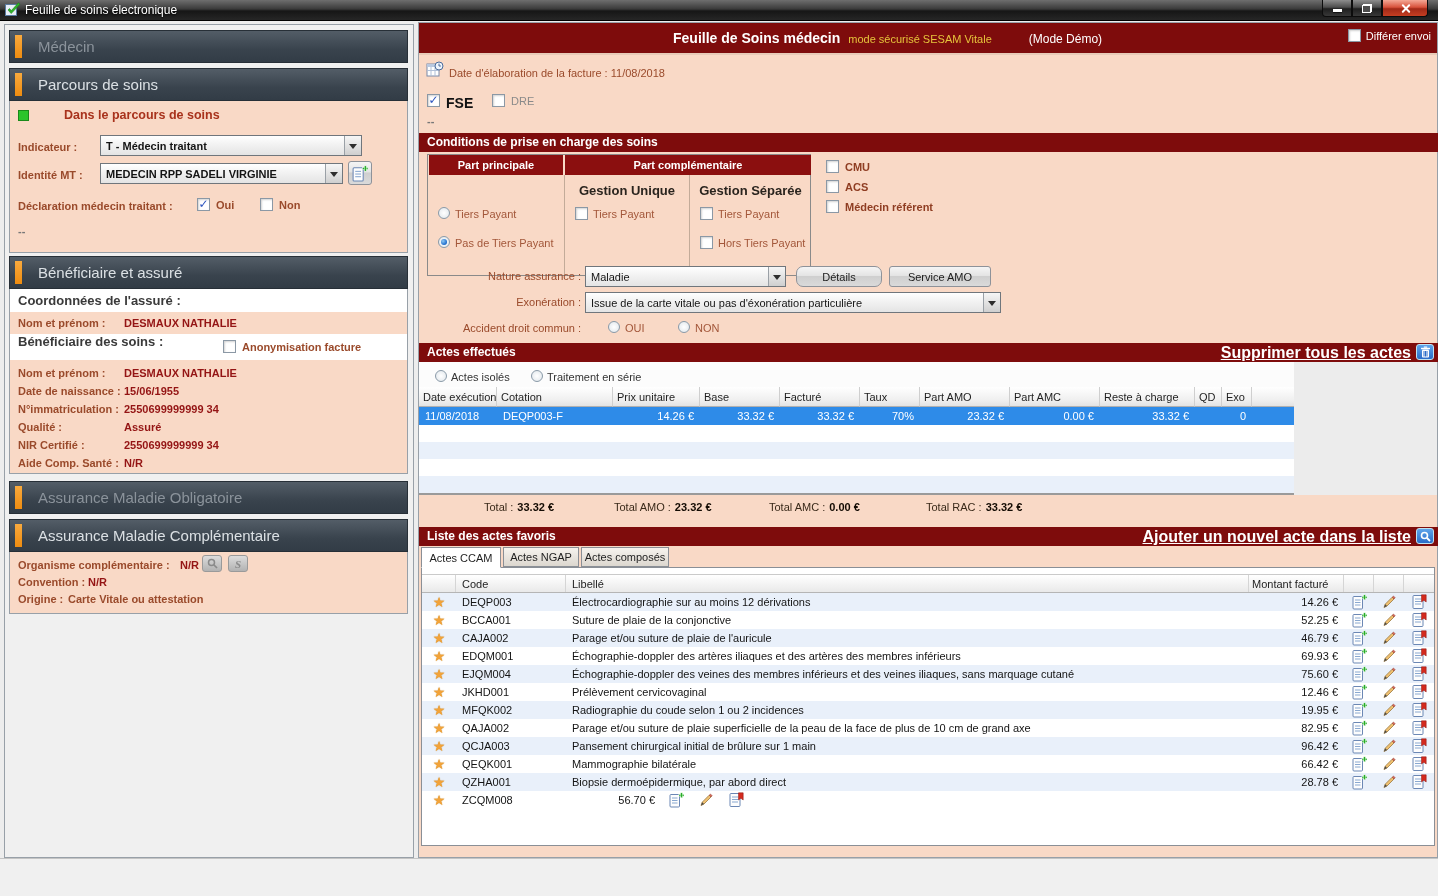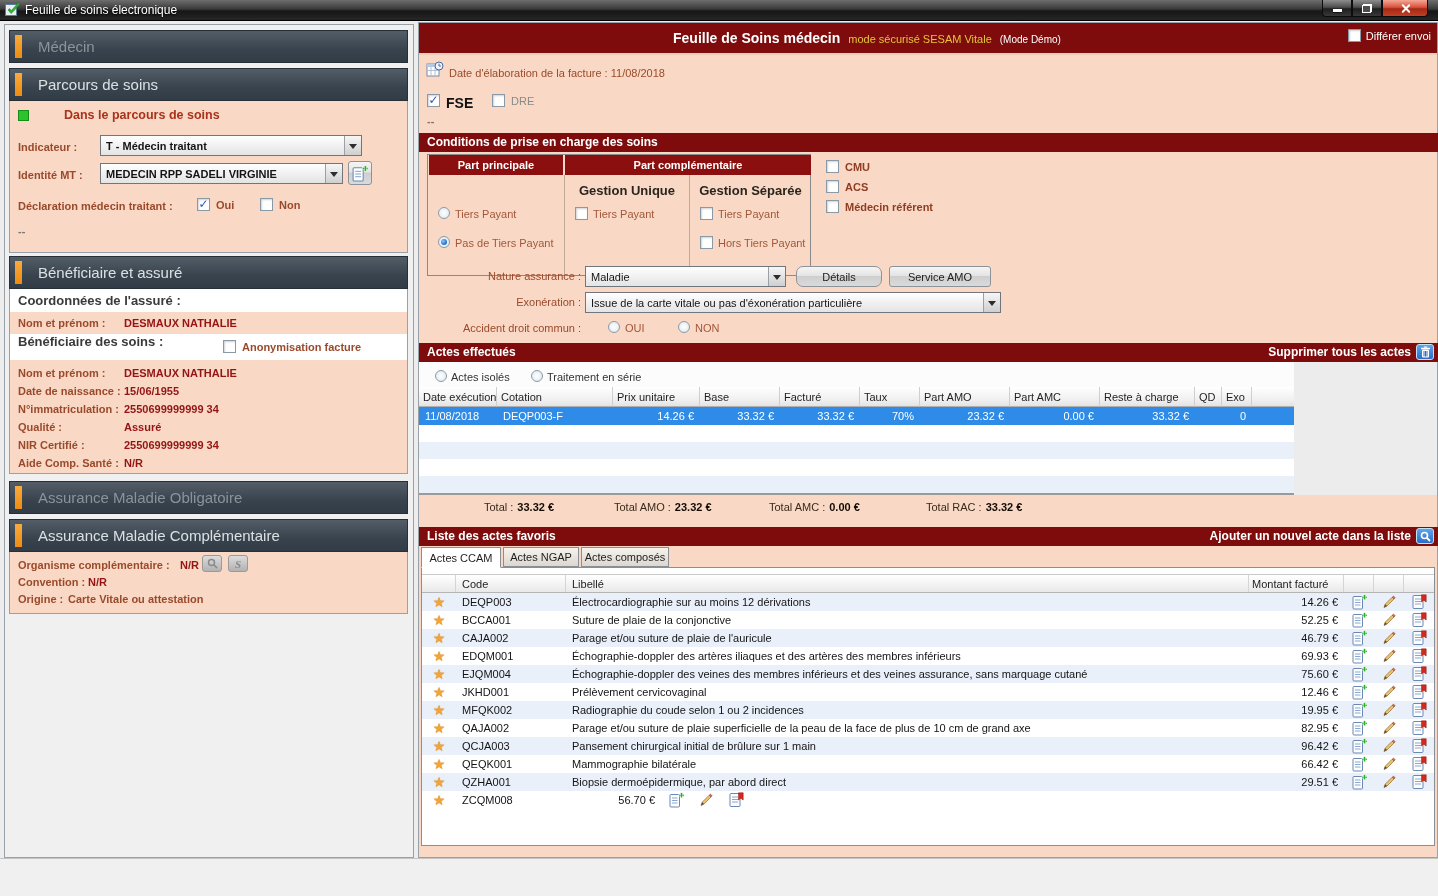--- a/index.html
+++ b/index.html
@@ -62,23 +62,23 @@
   .w7btn { background:linear-gradient(#f5f5f5,#e4e4e4 45%,#cfcfcf 50%,#dadada); border:1px solid #8e9299; border-radius:3px;
     font-size:11px; color:#1c1c1c; display:flex; align-items:center; justify-content:center; cursor:default; }
 
   
   .mband { position:absolute; left:0; width:1020px; height:19px; background:#7e0c0c; color:#fff;
     font-size:12px; font-weight:bold; line-height:19px; padding-left:8px; }
   .topband { position:absolute; left:0; top:0; width:1018px; height:30px; background:#7e0c0c; box-shadow:0 2px 0 #e8cbb8; }
   .band-title { position:absolute; left:254px; top:0; height:30px; display:flex; align-items:baseline; gap:8px; padding-top:7px; }
   .band-title .t1 { font-size:14px; font-weight:bold; color:#fff; }
   .band-title .t2 { font-size:11px; color:#e6c43c; }
-  .band-title .t3 { font-size:10px; color:#fff; }
+  .band-title .t3 { font-size:12px; color:#fff;margin-left:29px; }
   .differ { position:absolute; right:6px; top:6px; display:flex; align-items:center; gap:5px; color:#fff; font-size:11px; }
-  .wlink { color:#fff; font-weight:bold; font-size:12px; cursor:pointer; }
+  .wlink { color:#fff; font-weight:bold; font-size:16px; text-decoration:underline; cursor:pointer; }
   .bluebtn { position:absolute; width:18px; height:16px; background:linear-gradient(#5ea4ea,#2a6cc8);
     border:1px solid #bfe3f2; border-radius:3px; display:flex; align-items:center; justify-content:center; cursor:pointer; }
 
   
   .condbox { position:absolute; left:8px; top:131px; width:384px; height:122px; border:1px solid #8a8a8a; background:#f9d9c6; }
   .condhdr { position:absolute; top:0; height:20px; background:#8b0f0f; color:#fff; font-size:11px; font-weight:bold;
     display:flex; align-items:center; justify-content:center; }
   .vdiv { position:absolute; top:20px; bottom:0; width:1px; background:#c3ab99; }
   .subhdr { position:absolute; top:28px; font-size:13px; font-weight:bold; color:#2a241e; text-align:center; }
   .cond-lbl { font-size:11px; color:#a3573a; white-space:nowrap; }
@@ -546,21 +546,21 @@
     <line x1="3" y1="5" x2="9" y2="5" stroke="#89a8d0"></line>
                 <line x1="3" y1="7.5" x2="9" y2="7.5" stroke="#89a8d0"></line>
     <line x1="3" y1="10" x2="9" y2="10" stroke="#89a8d0"></line>
     <path d="M9.5 0.8 h4.7 v7.2 l-2.35-1.7 L9.5 8 Z" fill="#d42a1e" stroke="#8a1410" stroke-width="0.5"></path>
               </svg>
             </span>
           </div>
           <div class="frow">
             <span class="fstar">★</span>
             <span class="fcode">EJQM004</span>
-            <span class="flib">Échographie-doppler des veines des membres inférieurs et des veines assurance, sans marquage cutané</span>
+            <span class="flib">Échographie-doppler des veines des membres inférieurs et des veines iliaques, sans marquage cutané</span>
             <span class="fmont">75.60 €</span>
             <span class="fic">
               <svg width="15" height="16" viewBox="0 0 15 16">
     <rect x="1" y="2.5" width="9.5" height="12.5" rx="1" fill="#fdfdfd" stroke="#6b87b4"></rect>
     <line x1="3" y1="6" x2="8.5" y2="6" stroke="#89a8d0"></line>
                 <line x1="3" y1="8.5" x2="8.5" y2="8.5" stroke="#89a8d0"></line>
     <line x1="3" y1="11" x2="8.5" y2="11" stroke="#89a8d0"></line>
     <rect x="10" y="2.3" width="5" height="1.9" fill="#27ae27" stroke="#fff" stroke-width="0.4"></rect>
     <rect x="11.55" y="0.8" width="1.9" height="5" fill="#27ae27" stroke="#fff" stroke-width="0.4"></rect>
               </svg>
@@ -739,21 +739,21 @@
                 <line x1="3" y1="7.5" x2="9" y2="7.5" stroke="#89a8d0"></line>
     <line x1="3" y1="10" x2="9" y2="10" stroke="#89a8d0"></line>
     <path d="M9.5 0.8 h4.7 v7.2 l-2.35-1.7 L9.5 8 Z" fill="#d42a1e" stroke="#8a1410" stroke-width="0.5"></path>
               </svg>
             </span>
           </div>
           <div class="frow">
             <span class="fstar">★</span>
             <span class="fcode">QZHA001</span>
             <span class="flib">Biopsie dermoépidermique, par abord direct</span>
-            <span class="fmont">29.51 €</span>
+            <span class="fmont">28.78 €</span>
             <span class="fic">
               <svg width="15" height="16" viewBox="0 0 15 16">
     <rect x="1" y="2.5" width="9.5" height="12.5" rx="1" fill="#fdfdfd" stroke="#6b87b4"></rect>
     <line x1="3" y1="6" x2="8.5" y2="6" stroke="#89a8d0"></line>
                 <line x1="3" y1="8.5" x2="8.5" y2="8.5" stroke="#89a8d0"></line>
     <line x1="3" y1="11" x2="8.5" y2="11" stroke="#89a8d0"></line>
     <rect x="10" y="2.3" width="5" height="1.9" fill="#27ae27" stroke="#fff" stroke-width="0.4"></rect>
     <rect x="11.55" y="0.8" width="1.9" height="5" fill="#27ae27" stroke="#fff" stroke-width="0.4"></rect>
               </svg>
             </span>

